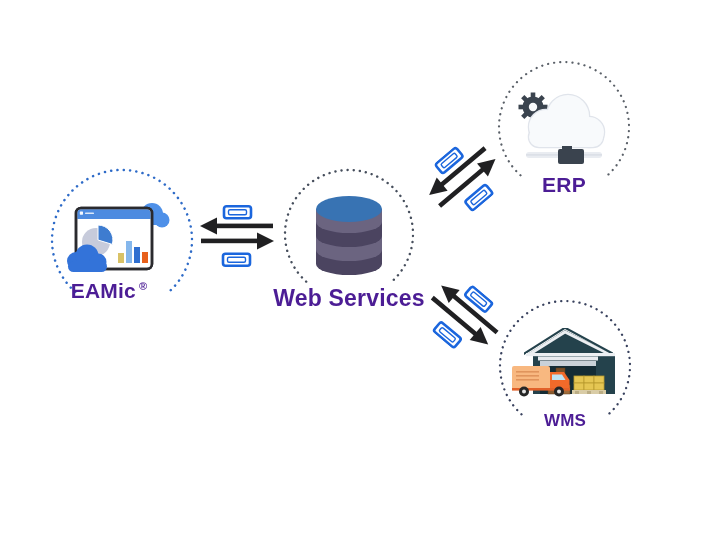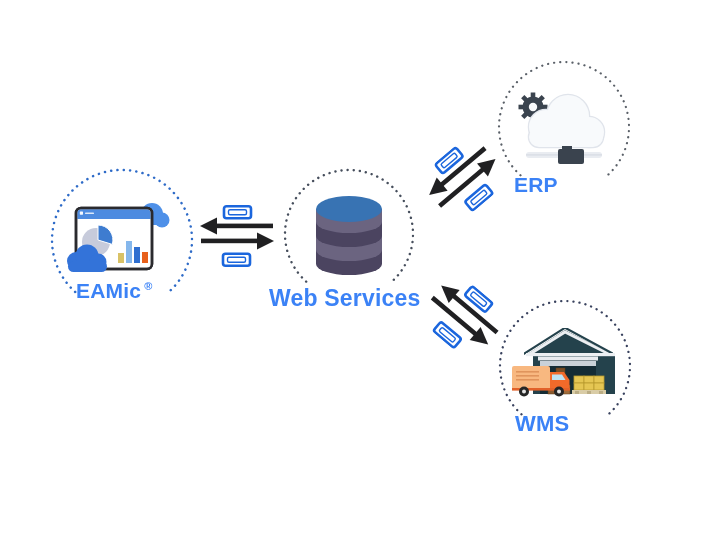--- a/index.html
+++ b/index.html
@@ -2,21 +2,21 @@
 <html><head>
 <meta charset="utf-8">
 <style>
   html,body{margin:0;padding:0;background:#fff;}
   .stage{
     position:relative;width:719px;height:544px;background:#ffffff;
     font-family:"Liberation Sans",sans-serif;overflow:hidden;
   }
   .abs{position:absolute;}
   .node-label{
-    position:absolute;font-weight:bold;color:#3b82f6;
+    position:absolute;font-weight:bold;color:#4c1d95;text-align:center;
     font-family:"Liberation Sans",sans-serif;letter-spacing:0.2px;
   }
   .node-label sup{font-size:11px;font-weight:bold;margin-left:3px;}
   svg{display:block;}
 </style>
 </head>
 <body>
 
 <div class="stage">
 
@@ -51,21 +51,21 @@
       </g>
       <rect x="10" y="9" width="76" height="61" rx="5" fill="none" stroke="#2A2A2E" stroke-width="2.5"></rect>
 
       <g fill="#3373D9">
         <circle cx="10" cy="62" r="9"></circle>
           <circle cx="21" cy="57" r="11.5"></circle>
         <circle cx="32" cy="63" r="8.5"></circle>
           <rect x="2" y="62" width="39" height="11" rx="5.5"></rect>
       </g>
     </svg>
-    <div class="node-label" style="left:76px;top:279px;width:130px;font-size:21px"><span>EAMic</span><sup>®</sup></div>
+    <div class="node-label" style="left:44px;top:279px;width:130px;font-size:21px"><span>EAMic</span><sup>®</sup></div>
   </div>
 
   <div class="abs" style="left:0;top:0">
     <svg class="abs" style="left:274px;top:159px" width="150" height="150" viewBox="0 0 150 150">
       <path d="M32.2 122.6 A64 64 0 1 1 117.8 122.6" fill="none" stroke="#464E5C" stroke-width="2.4" stroke-linecap="round" stroke-dasharray="0.1 6"></path>
     </svg>
     <svg class="abs" style="left:311px;top:193px" width="76" height="84" viewBox="0 0 76 84">
       <ellipse cx="38" cy="71" rx="33" ry="11" fill="#4B4460"></ellipse>
       <rect x="5" y="57" width="66" height="14" fill="#4B4460"></rect>
       <ellipse cx="38" cy="57" rx="33" ry="11" fill="#6B6480"></ellipse>
@@ -170,21 +170,21 @@
         <rect x="4" y="51" width="23" height="1.6" fill="#E0945C"></rect>
         <path d="M38 44 L52 44 L57.5 52 L57.5 62 L38 62 Z" fill="#F26A2A"></path>
         <path d="M40 46.5 L50 46.5 L53.5 52 L40 52 Z" fill="#BFE2F2"></path>
         <rect x="0" y="60" width="58" height="2.6" fill="#E2622A"></rect>
         <circle cx="12" cy="63.5" r="5" fill="#262626"></circle>
           <circle cx="12" cy="63.5" r="2" fill="#E5E5E5"></circle>
         <circle cx="47" cy="63.5" r="5" fill="#262626"></circle>
           <circle cx="47" cy="63.5" r="2" fill="#E5E5E5"></circle>
       </g>
     </svg>
-    <div class="node-label" style="left:515px;top:411px;width:100px;font-size:22px">WMS</div>
+    <div class="node-label" style="left:515px;top:411px;width:100px;font-size:17px">WMS</div>
   </div>
 
   <svg class="abs" style="left:197px;top:205px" width="80" height="62" viewBox="0 0 80 62">
     <g>
       <rect x="27" y="1.3" width="27" height="12" rx="2.5" fill="#fff" stroke="#1B66DD" stroke-width="2.6"></rect>
       <rect x="31.5" y="4.8" width="18" height="5" rx="1.5" fill="none" stroke="#1B66DD" stroke-width="1.4"></rect>
     </g>
     <g fill="#202022">
       <rect x="16" y="18.6" width="60" height="4.6"></rect>
       <polygon points="3,20.9 20,12.4 20,29.4"></polygon>

